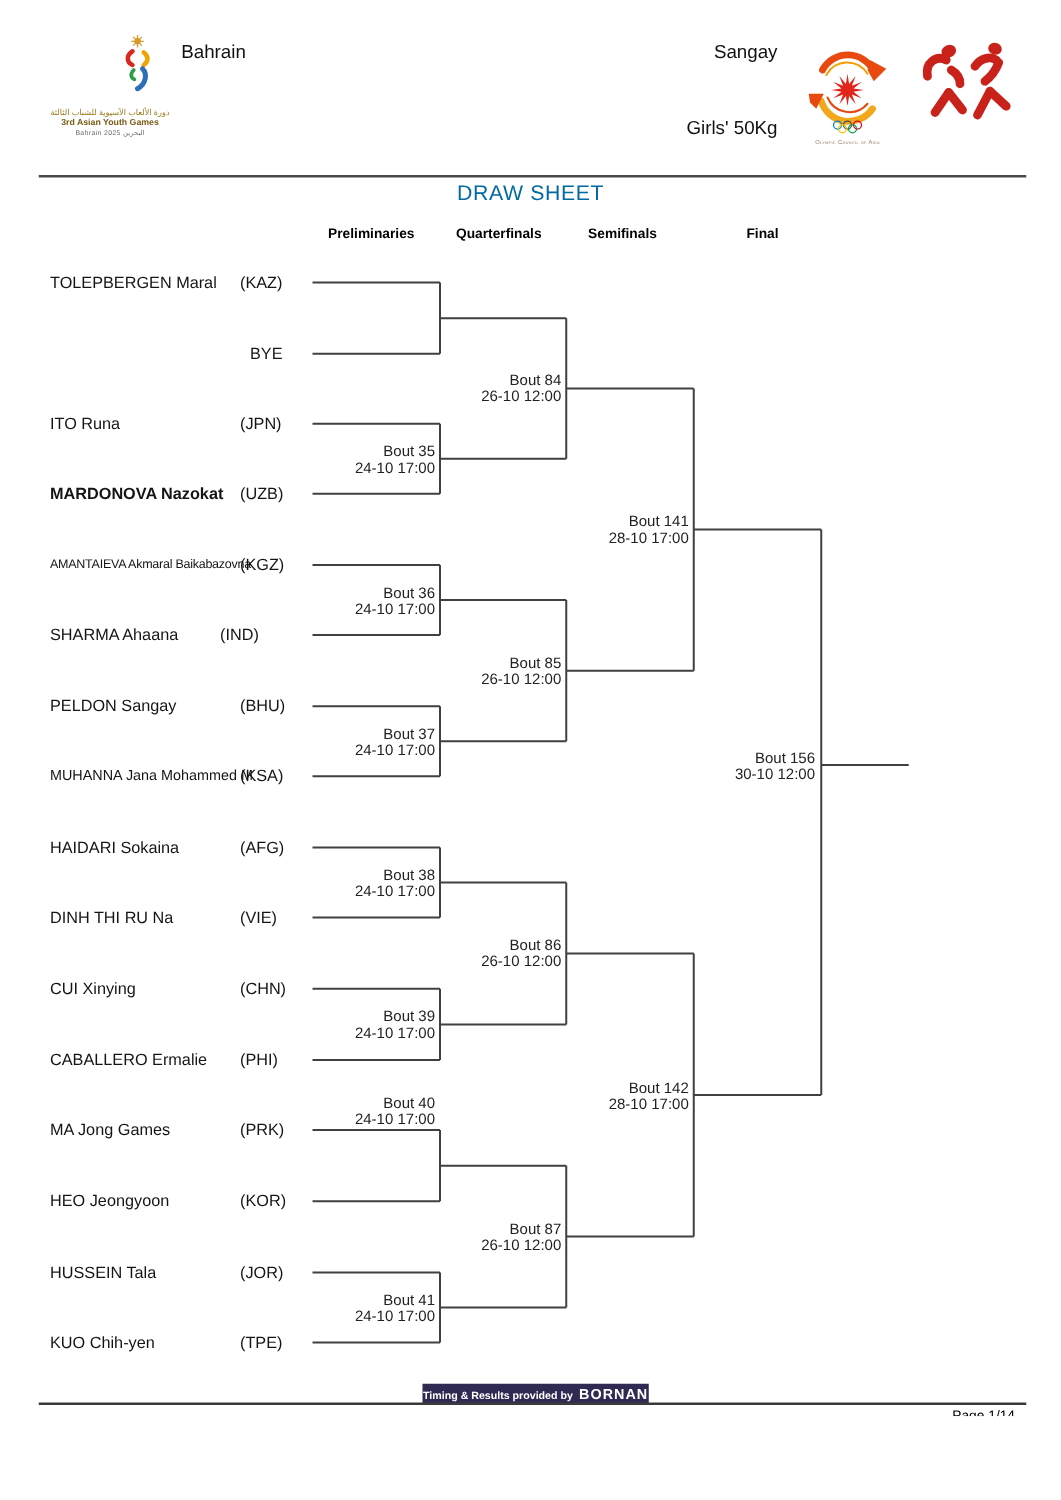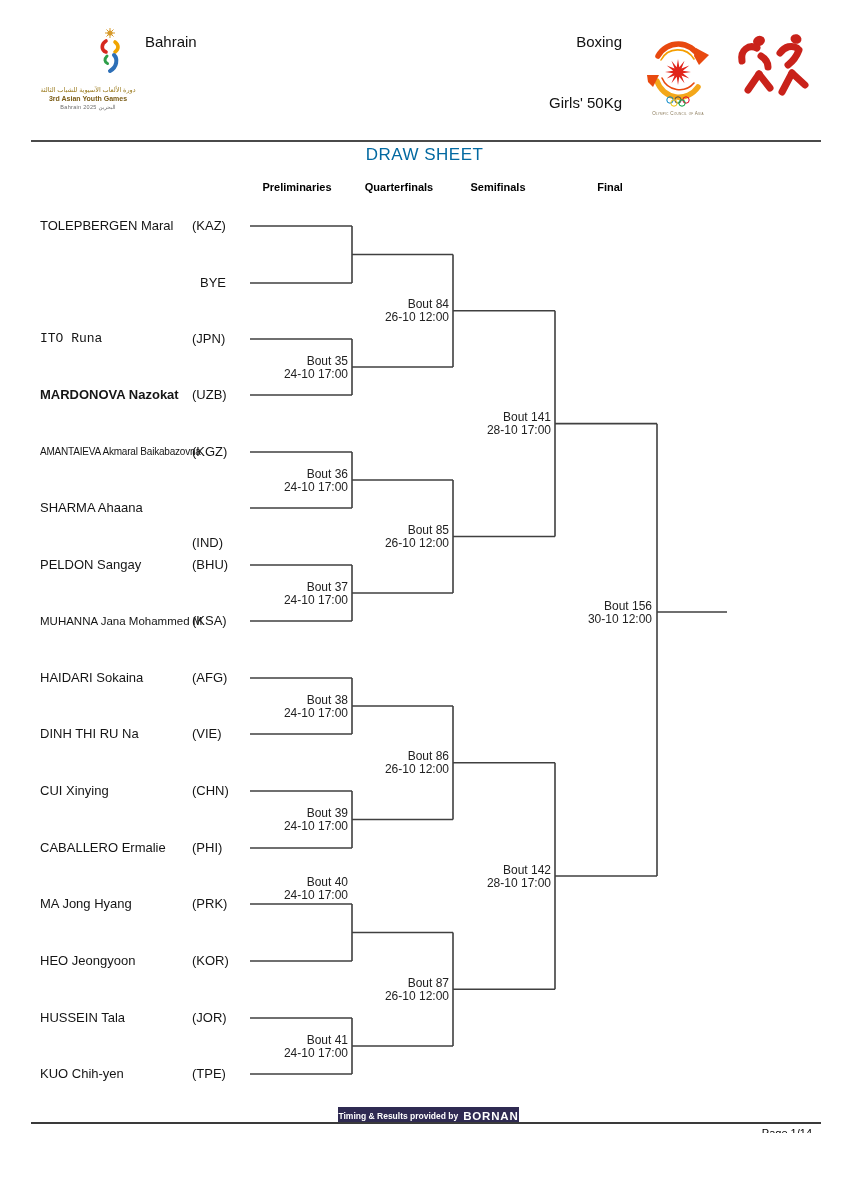--- a/index.html
+++ b/index.html
@@ -64,21 +64,21 @@
       <path d="M29,14 C33,17 33,21 29,24" stroke="#f0a400" stroke-width="3.6"></path>
       <path d="M21,28 C18,31 18.5,34 21.5,35.5" stroke="#2e9e49" stroke-width="3"></path>
       <path d="M28,27 C32,31 31,39 24,43" stroke="#2d6fb7" stroke-width="4"></path>
     </g>
   </svg>
   <div class="abs emblem-txt nowrap" id="emblem-ar" dir="rtl">دورة الألعاب الآسيوية للشباب الثالثة</div>
   <div class="abs emblem-txt nowrap" id="emblem-en">3rd Asian Youth Games</div>
   <div class="abs emblem-txt nowrap" id="emblem-sub">Bahrain 2025 البحرين</div>
 
   <div class="abs nowrap" id="hdr-country">Bahrain</div>
-  <div class="abs nowrap" id="hdr-sport">Boxing</div>
+  <div class="abs nowrap" id="hdr-sport">Sangay</div>
   <div class="abs nowrap" id="hdr-event">Girls' 50Kg</div>
 
   <svg id="oca-logo" class="abs" width="68" height="78" viewBox="0 0 68 78">
     <g fill="none" stroke-linecap="round">
       <path d="M14,22 A23,23 0 0 1 55,23" stroke="#e8490f" stroke-width="5.5"></path>
       <path d="M17,26 A19,19 0 0 1 50,25" stroke="#f59e00" stroke-width="1.6"></path>
       <path d="M54,53 A23,23 0 0 1 13,47" stroke="#f3a71a" stroke-width="5.5"></path>
       <path d="M50,49 A19,19 0 0 1 18,44" stroke="#e8490f" stroke-width="1.6"></path>
     </g>
     <polygon points="52,14 65,21 55,31 50,22" fill="#e8490f"></polygon>
@@ -119,41 +119,41 @@
   <div class="abs round-hdr" style="left:428px">Semifinals</div>
   <div class="abs round-hdr" style="left:540px">Final</div>
 
   <div id="bracket">
     <svg id="bracket-lines" width="849" height="1200" viewBox="0 0 849 1200">
       <path id="bracket-lines-path" d="M250 226H352M250 283H352M250 339H352M250 395H352M250 452H352M250 508H352M250 565H352M250 621H352M250 678H352M250 734H352M250 791H352M250 848H352M250 904H352M250 961H352M250 1018H352M250 1074H352M352 226V283M352 254.5H453M352 339V395M352 367H453M352 452V508M352 480H453M352 565V621M352 593H453M352 678V734M352 706H453M352 791V848M352 819.5H453M352 904V961M352 932.5H453M352 1018V1074M352 1046H453M453 254.5V367M453 310.75H555M453 480V593M453 536.5H555M453 706V819.5M453 762.75H555M453 932.5V1046M453 989.25H555M555 310.75V536.5M555 423.625H657M555 762.75V989.25M555 876H657M657 423.625V876M657 612H727" fill="none" stroke="#404040" stroke-width="1.6"></path>
     </svg>
   <div class="entry-name" style="left: 40px; top: 218px;">TOLEPBERGEN Maral</div>
       <div class="entry-noc" style="left: 192px; top: 218px;">(KAZ)</div>
       <div class="entry-name" style="left: 200px; top: 275px;">BYE</div>
-      <div class="entry-name" style="left: 40px; top: 331px; font-family: Liberation Mono, monospace;">ITO Runa</div>
+      <div class="entry-name" style="left: 40px; top: 331px;">ITO Runa</div>
       <div class="entry-noc" style="left: 192px; top: 331px;">(JPN)</div>
       <div class="entry-name" style="left: 40px; top: 387px; font-weight: bold;">MARDONOVA Nazokat</div>
       <div class="entry-noc" style="left: 192px; top: 387px;">(UZB)</div>
       <div class="entry-name xs" style="left: 40px; top: 444px;">AMANTAIEVA Akmaral Baikabazovna</div>
       <div class="entry-noc" style="left: 192px; top: 444px;">(KGZ)</div>
       <div class="entry-name" style="left: 40px; top: 500px;">SHARMA Ahaana</div>
-      <div class="entry-noc" style="left: 192px; top: 500px; margin-top: 35px;">(IND)</div>
+      <div class="entry-noc" style="left: 176px; top: 500px;">(IND)</div>
       <div class="entry-name" style="left: 40px; top: 557px;">PELDON Sangay</div>
       <div class="entry-noc" style="left: 192px; top: 557px;">(BHU)</div>
       <div class="entry-name sm" style="left: 40px; top: 613px;">MUHANNA Jana Mohammed M</div>
       <div class="entry-noc" style="left: 192px; top: 613px;">(KSA)</div>
       <div class="entry-name" style="left: 40px; top: 670px;">HAIDARI Sokaina</div>
       <div class="entry-noc" style="left: 192px; top: 670px;">(AFG)</div>
       <div class="entry-name" style="left: 40px; top: 726px;">DINH THI RU Na</div>
       <div class="entry-noc" style="left: 192px; top: 726px;">(VIE)</div>
       <div class="entry-name" style="left: 40px; top: 783px;">CUI Xinying</div>
       <div class="entry-noc" style="left: 192px; top: 783px;">(CHN)</div>
       <div class="entry-name" style="left: 40px; top: 840px;">CABALLERO Ermalie</div>
       <div class="entry-noc" style="left: 192px; top: 840px;">(PHI)</div>
-      <div class="entry-name" style="left: 40px; top: 896px;">MA Jong Hyang</div>
+      <div class="entry-name" style="left: 40px; top: 896px;">MA Jong Games</div>
       <div class="entry-noc" style="left: 192px; top: 896px;">(PRK)</div>
       <div class="entry-name" style="left: 40px; top: 953px;">HEO Jeongyoon</div>
       <div class="entry-noc" style="left: 192px; top: 953px;">(KOR)</div>
       <div class="entry-name" style="left: 40px; top: 1010px;">HUSSEIN Tala</div>
       <div class="entry-noc" style="left: 192px; top: 1010px; text-align: center;">(JOR)</div>
       <div class="entry-name" style="left: 40px; top: 1066px;">KUO Chih-yen</div>
       <div class="entry-noc" style="left: 192px; top: 1066px;">(TPE)</div>
       <div class="bout-label" style="right: 501px; top: 354.5px;">
         <div>Bout 35</div>
         <div>24-10 17:00</div>

